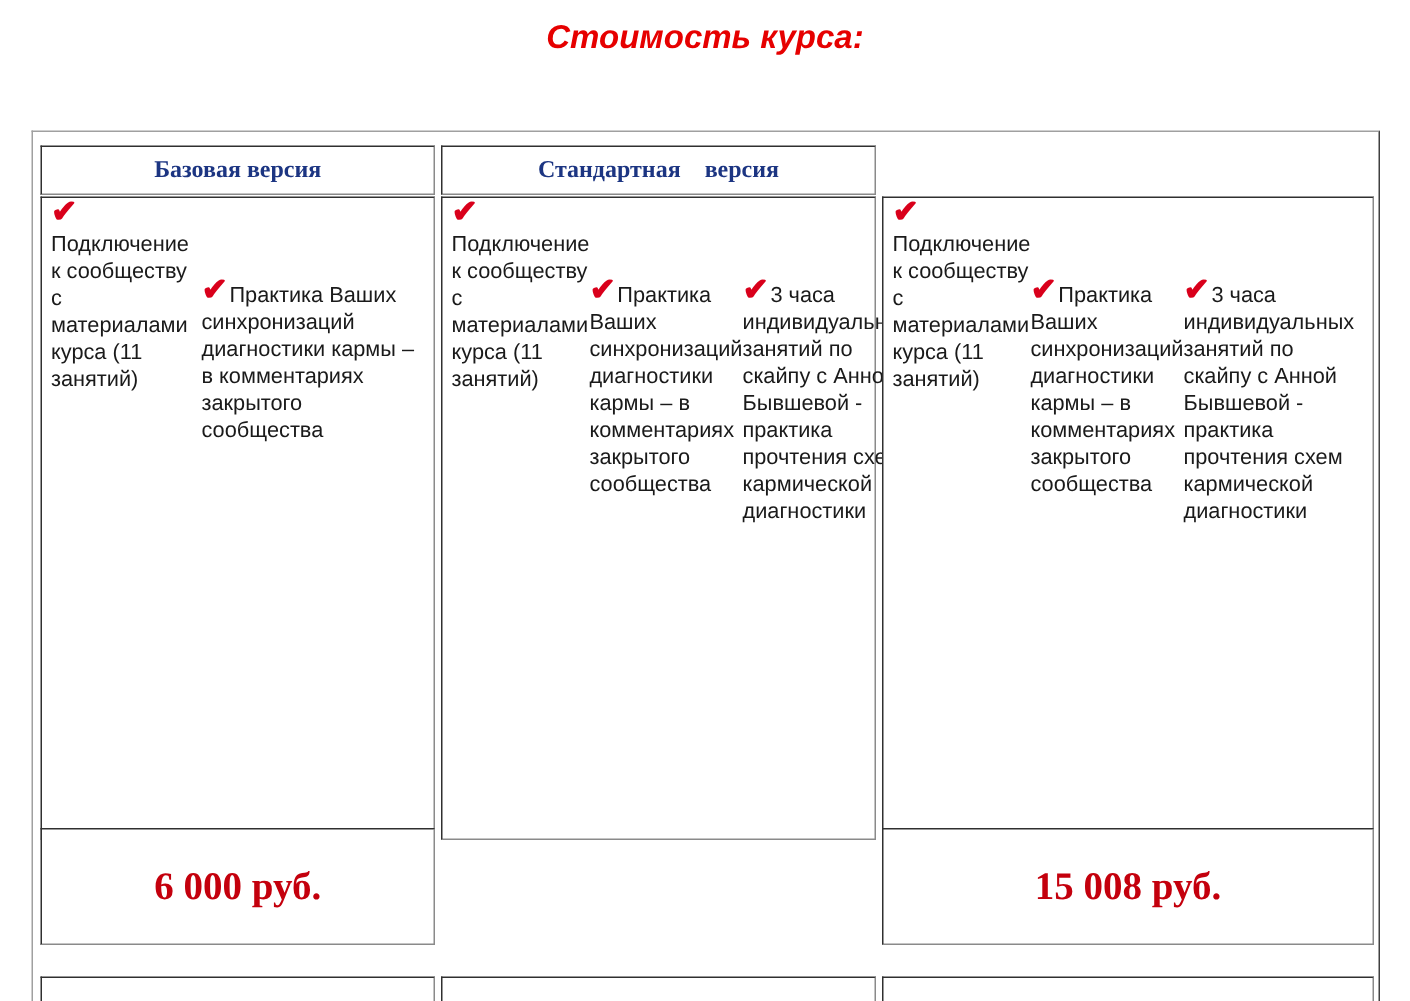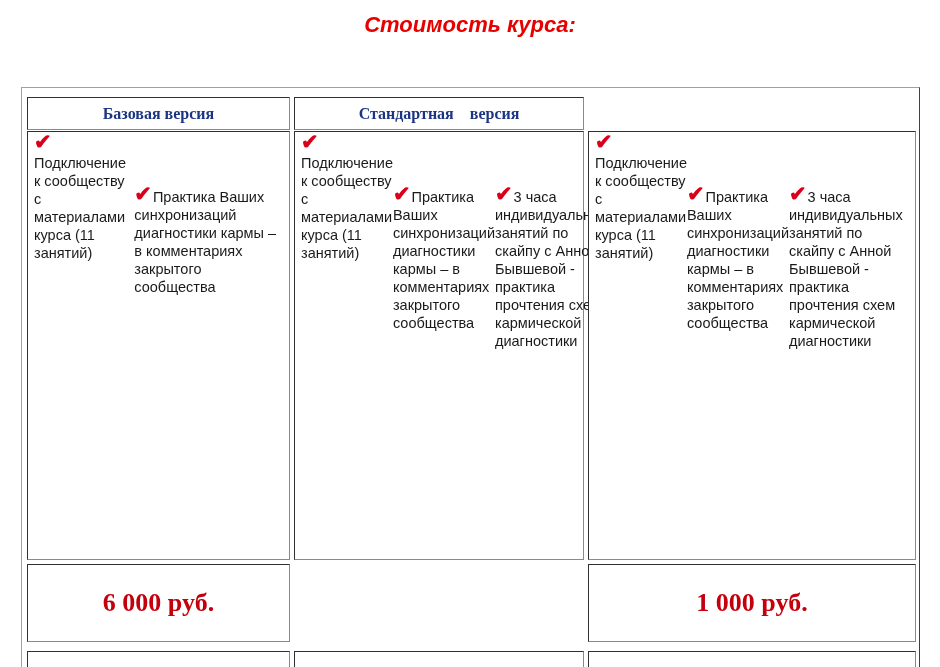--- a/index.html
+++ b/index.html
@@ -45,21 +45,21 @@
       border-right: 1px solid #8a8a8a;
       border-bottom: 1px solid #8a8a8a;
     }
     
     .c1 { left: 5px;   width: 263px; }
     .c2 { left: 272px; width: 290px; }
     .c3 { left: 566px; width: 328px; }
     
     .r-head  { top: 9px;   height: 33px; }
     .r-body  { top: 43px;  height: 429px; }
-    .r-price { top: 476px; height: 78px; }
+    .r-price { top: 464px; height: 78px; }
     .r-next  { top: 563px; height: 60px; }
 
     .head-label {
       position: absolute;
       left: 0; right: 0; top: 0; bottom: 0;
       display: flex;
       align-items: center;
       justify-content: center;
       font-family: "Liberation Serif", serif;
       font-weight: bold;
@@ -138,20 +138,20 @@
       <div class="feature"><span class="check-icon">✔</span><span>Подключение к сообществу с материалами курса (11 занятий)</span></div>
       <div class="feature"><span class="check-icon">✔</span><span>Практика Ваших синхронизаций диагностики кармы – в комментариях закрытого сообщества</span></div>
       <div class="feature"><span class="check-icon">✔</span><span>3 часа индивидуальных занятий по скайпу с Анной Бывшевой - практика прочтения схем кармической диагностики</span></div>
     </div>
   </div>
 
   <div class="cell c1 r-price">
     <div class="price-label">6 000 руб.</div>
   </div>
   <div class="cell c3 r-price">
-    <div class="price-label">1 000 руб.</div>
+    <div class="price-label">15 008 руб.</div>
   </div>
 
   <div class="cell c1 r-next"></div>
   <div class="cell c2 r-next"></div>
   <div class="cell c3 r-next"></div>
 
 </div>
 
 </body></html>

